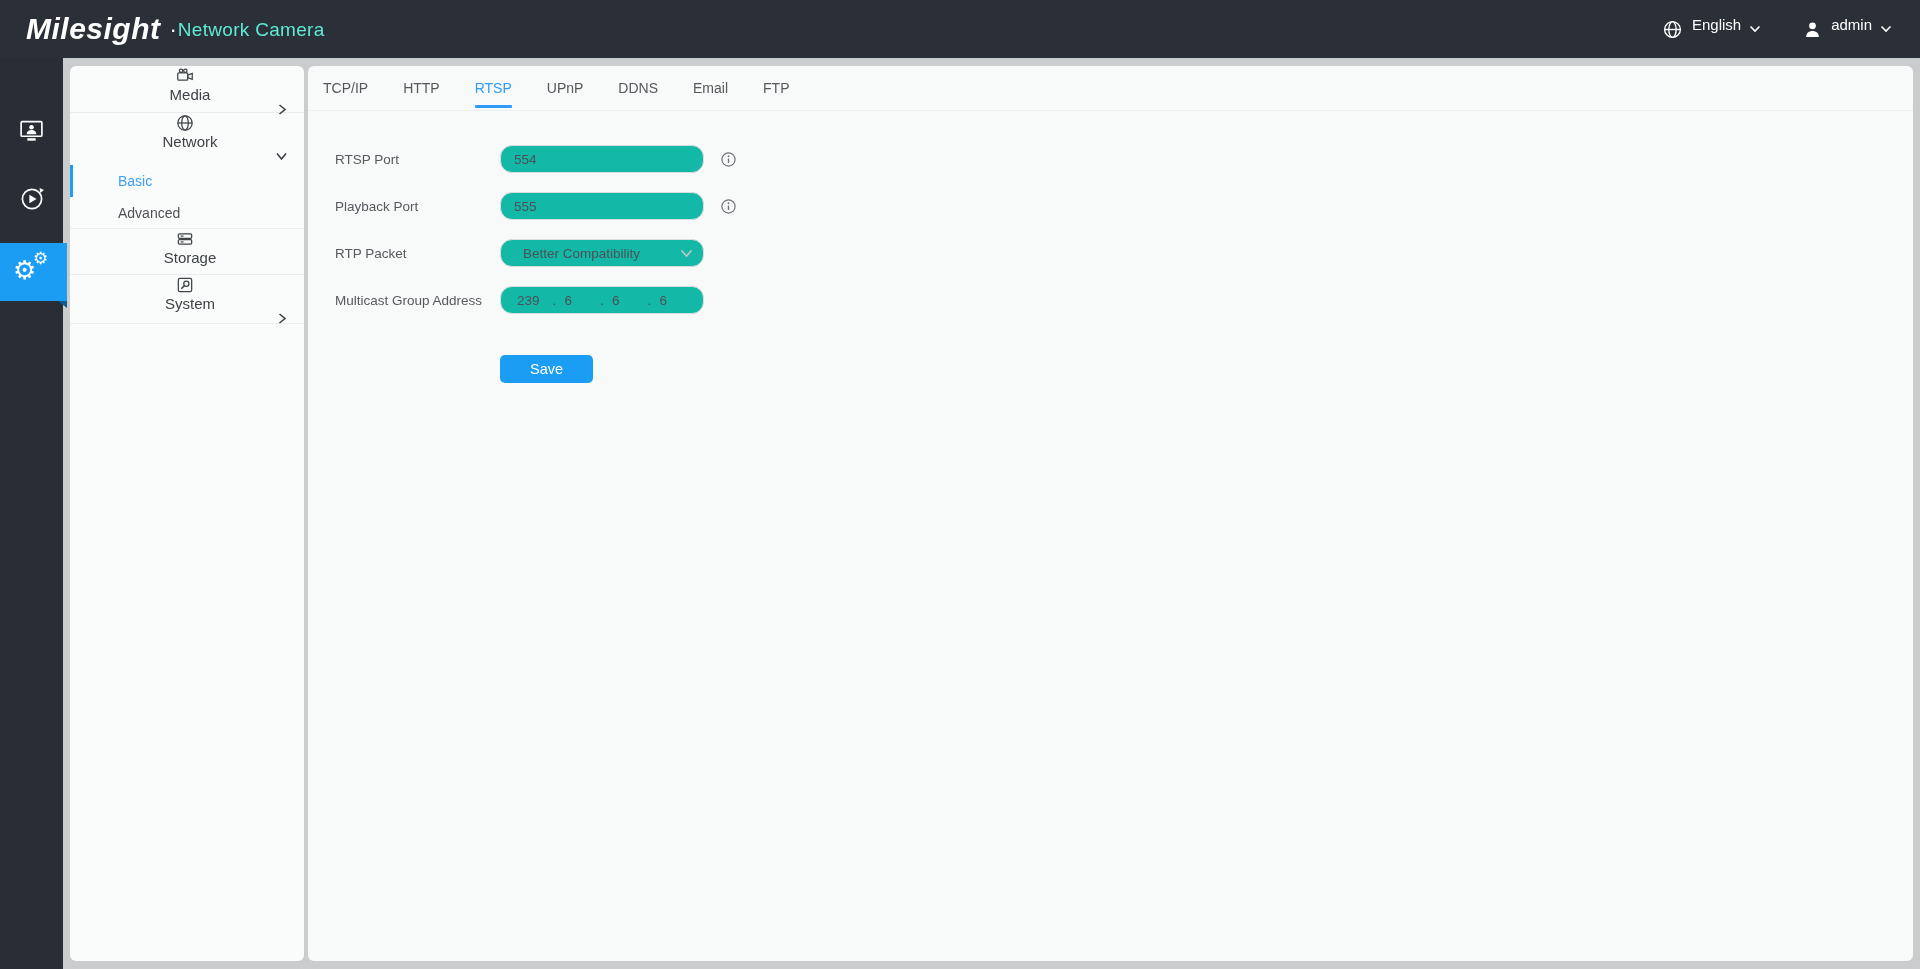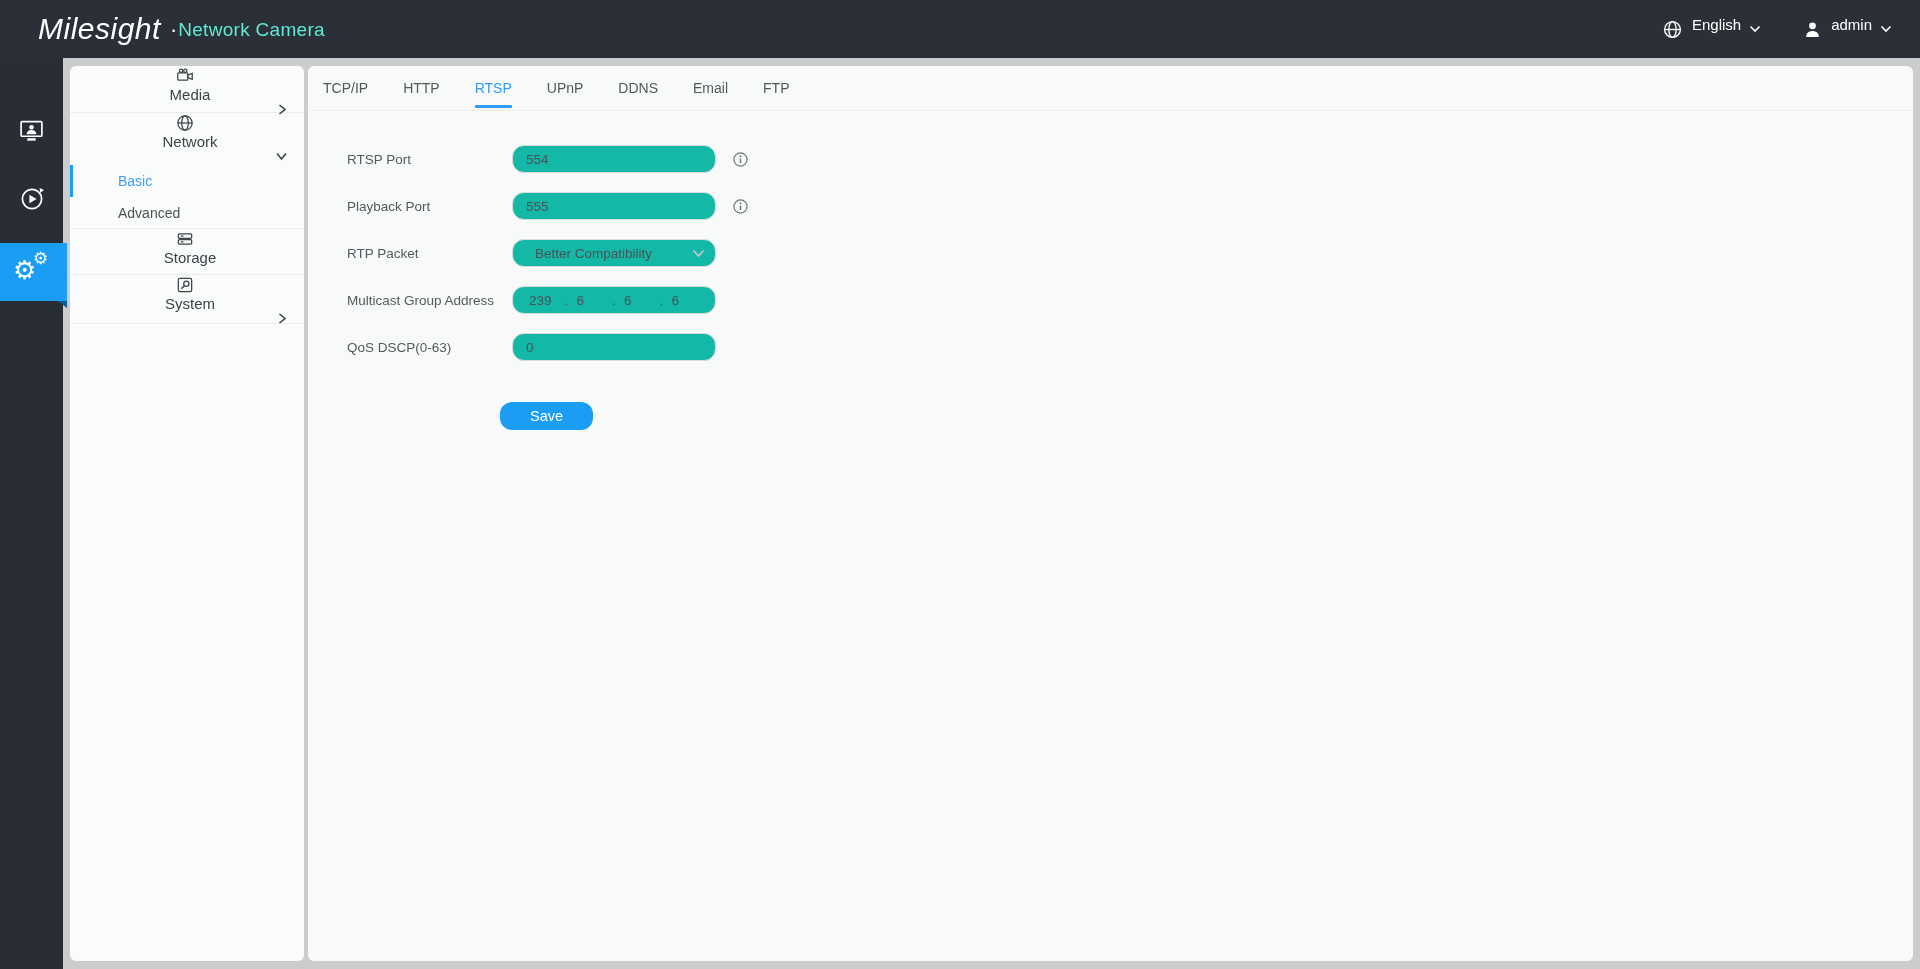--- a/index.html
+++ b/index.html
@@ -2,22 +2,22 @@
 <html><head>
 <meta charset="utf-8">
 <style>
   html,body{margin:0;padding:0;background:#cbcccd;}
   .screen{position:relative;width:1920px;height:969px;overflow:hidden;
           background:#cbcccd;font-family:"Liberation Sans",sans-serif;
           -webkit-font-smoothing:antialiased;}
   
   .topbar{position:absolute;left:0;top:0;width:1920px;height:58px;background:#2b2f38;
           display:flex;align-items:center;}
-  .brand{color:#fff;font-size:30px;font-weight:normal;font-style:italic;
-         letter-spacing:.5px;margin-left:38px;line-height:1;}
+  .brand{color:#fff;font-size:30px;font-weight:bold;font-style:italic;
+         letter-spacing:.5px;margin-left:26px;line-height:1;}
   .brand-sep{color:#fff;font-size:22px;margin:2px 1px 0 9px;line-height:1;}
   .product{color:#5eead4;font-size:19px;letter-spacing:.3px;margin-top:2px;}
   .topbar-right{margin-left:auto;display:flex;align-items:center;margin-right:28px;}
   .tb-group{display:flex;align-items:center;cursor:pointer;}
   .tb-group + .tb-group{margin-left:42px;}
   .tb-label{color:#fff;font-size:15px;margin:0 8px 10px 9px;}
   
   .rail{position:absolute;left:0;top:58px;width:63px;height:911px;background:#282d36;}
   .rail-item{position:absolute;left:0;width:63px;height:48px;display:flex;
              align-items:center;justify-content:center;cursor:pointer;}
@@ -47,34 +47,34 @@
   .main{position:absolute;left:308px;top:66px;width:1605px;height:895px;
         background:#f8f9f9;border-radius:6px;}
   .tabs{height:44px;display:flex;align-items:stretch;padding-left:15px;
         border-bottom:1px solid #efefef;}
   .tab{display:flex;align-items:center;margin-right:35px;font-size:14px;
        color:#54585c;position:relative;cursor:pointer;}
   .tab.active{color:#2e9cf8;}
   .tab.active::after{content:'';position:absolute;left:0;right:0;bottom:2px;
        height:3px;background:#2e9cf8;border-radius:1px;}
   .form{padding:34px 0 0 27px;}
-  .frow{display:flex;align-items:center;height:28px;margin-bottom:19px;margin-left:12px;}
+  .frow{display:flex;align-items:center;height:28px;margin-bottom:19px;}
   .flabel{width:165px;font-size:13.5px;color:#565a5e;}
   .ctrl{width:204px;height:28px;box-sizing:border-box;border:1px solid #dcdcdc;
         border-radius:12px;background:#14b8a6;font-size:13.5px;color:#4a5158;
         font-family:"Liberation Sans",sans-serif;}
   input.ctrl{padding:0 13px;outline:none;}
   .select{display:flex;align-items:center;justify-content:space-between;
           padding:0 10px 0 22px;cursor:pointer;}
   .ip-box{display:flex;align-items:center;padding:0 10px;}
   .oct{flex:1;padding-left:6px;}
   .dot{color:#4a5158;width:8px;text-align:center;}
   .info{margin-left:17px;display:flex;align-items:center;cursor:pointer;}
   .save-btn{margin:22px 0 0 165px;width:93px;height:28px;background:#1b9df3;
-        color:#fff;font-size:14.5px;border:none;border-radius:12px;cursor:pointer;
+        color:#fff;font-size:14.5px;border:none;border-radius:5px;cursor:pointer;
         font-family:"Liberation Sans",sans-serif;}
   svg{display:block;}
 </style>
 </head>
 <body>
 
 <div class="screen">
 
   <div class="topbar">
     <span class="brand">Milesight</span>
@@ -267,22 +267,18 @@
           <span class="oct">239</span>
           <span class="dot">.</span>
           <span class="oct">6</span>
           <span class="dot">.</span>
           <span class="oct">6</span>
           <span class="dot">.</span>
           <span class="oct">6</span>
         </div>
       </div>
 
-      <div class="frow">
-        <span class="flabel">QoS DSCP(0-63)</span>
-        <input class="ctrl" type="text" value="0" style="">
-      </div>
 
       <button class="save-btn">Save</button>
     </div>
   </div>
 
 </div>
 
 </body></html>

